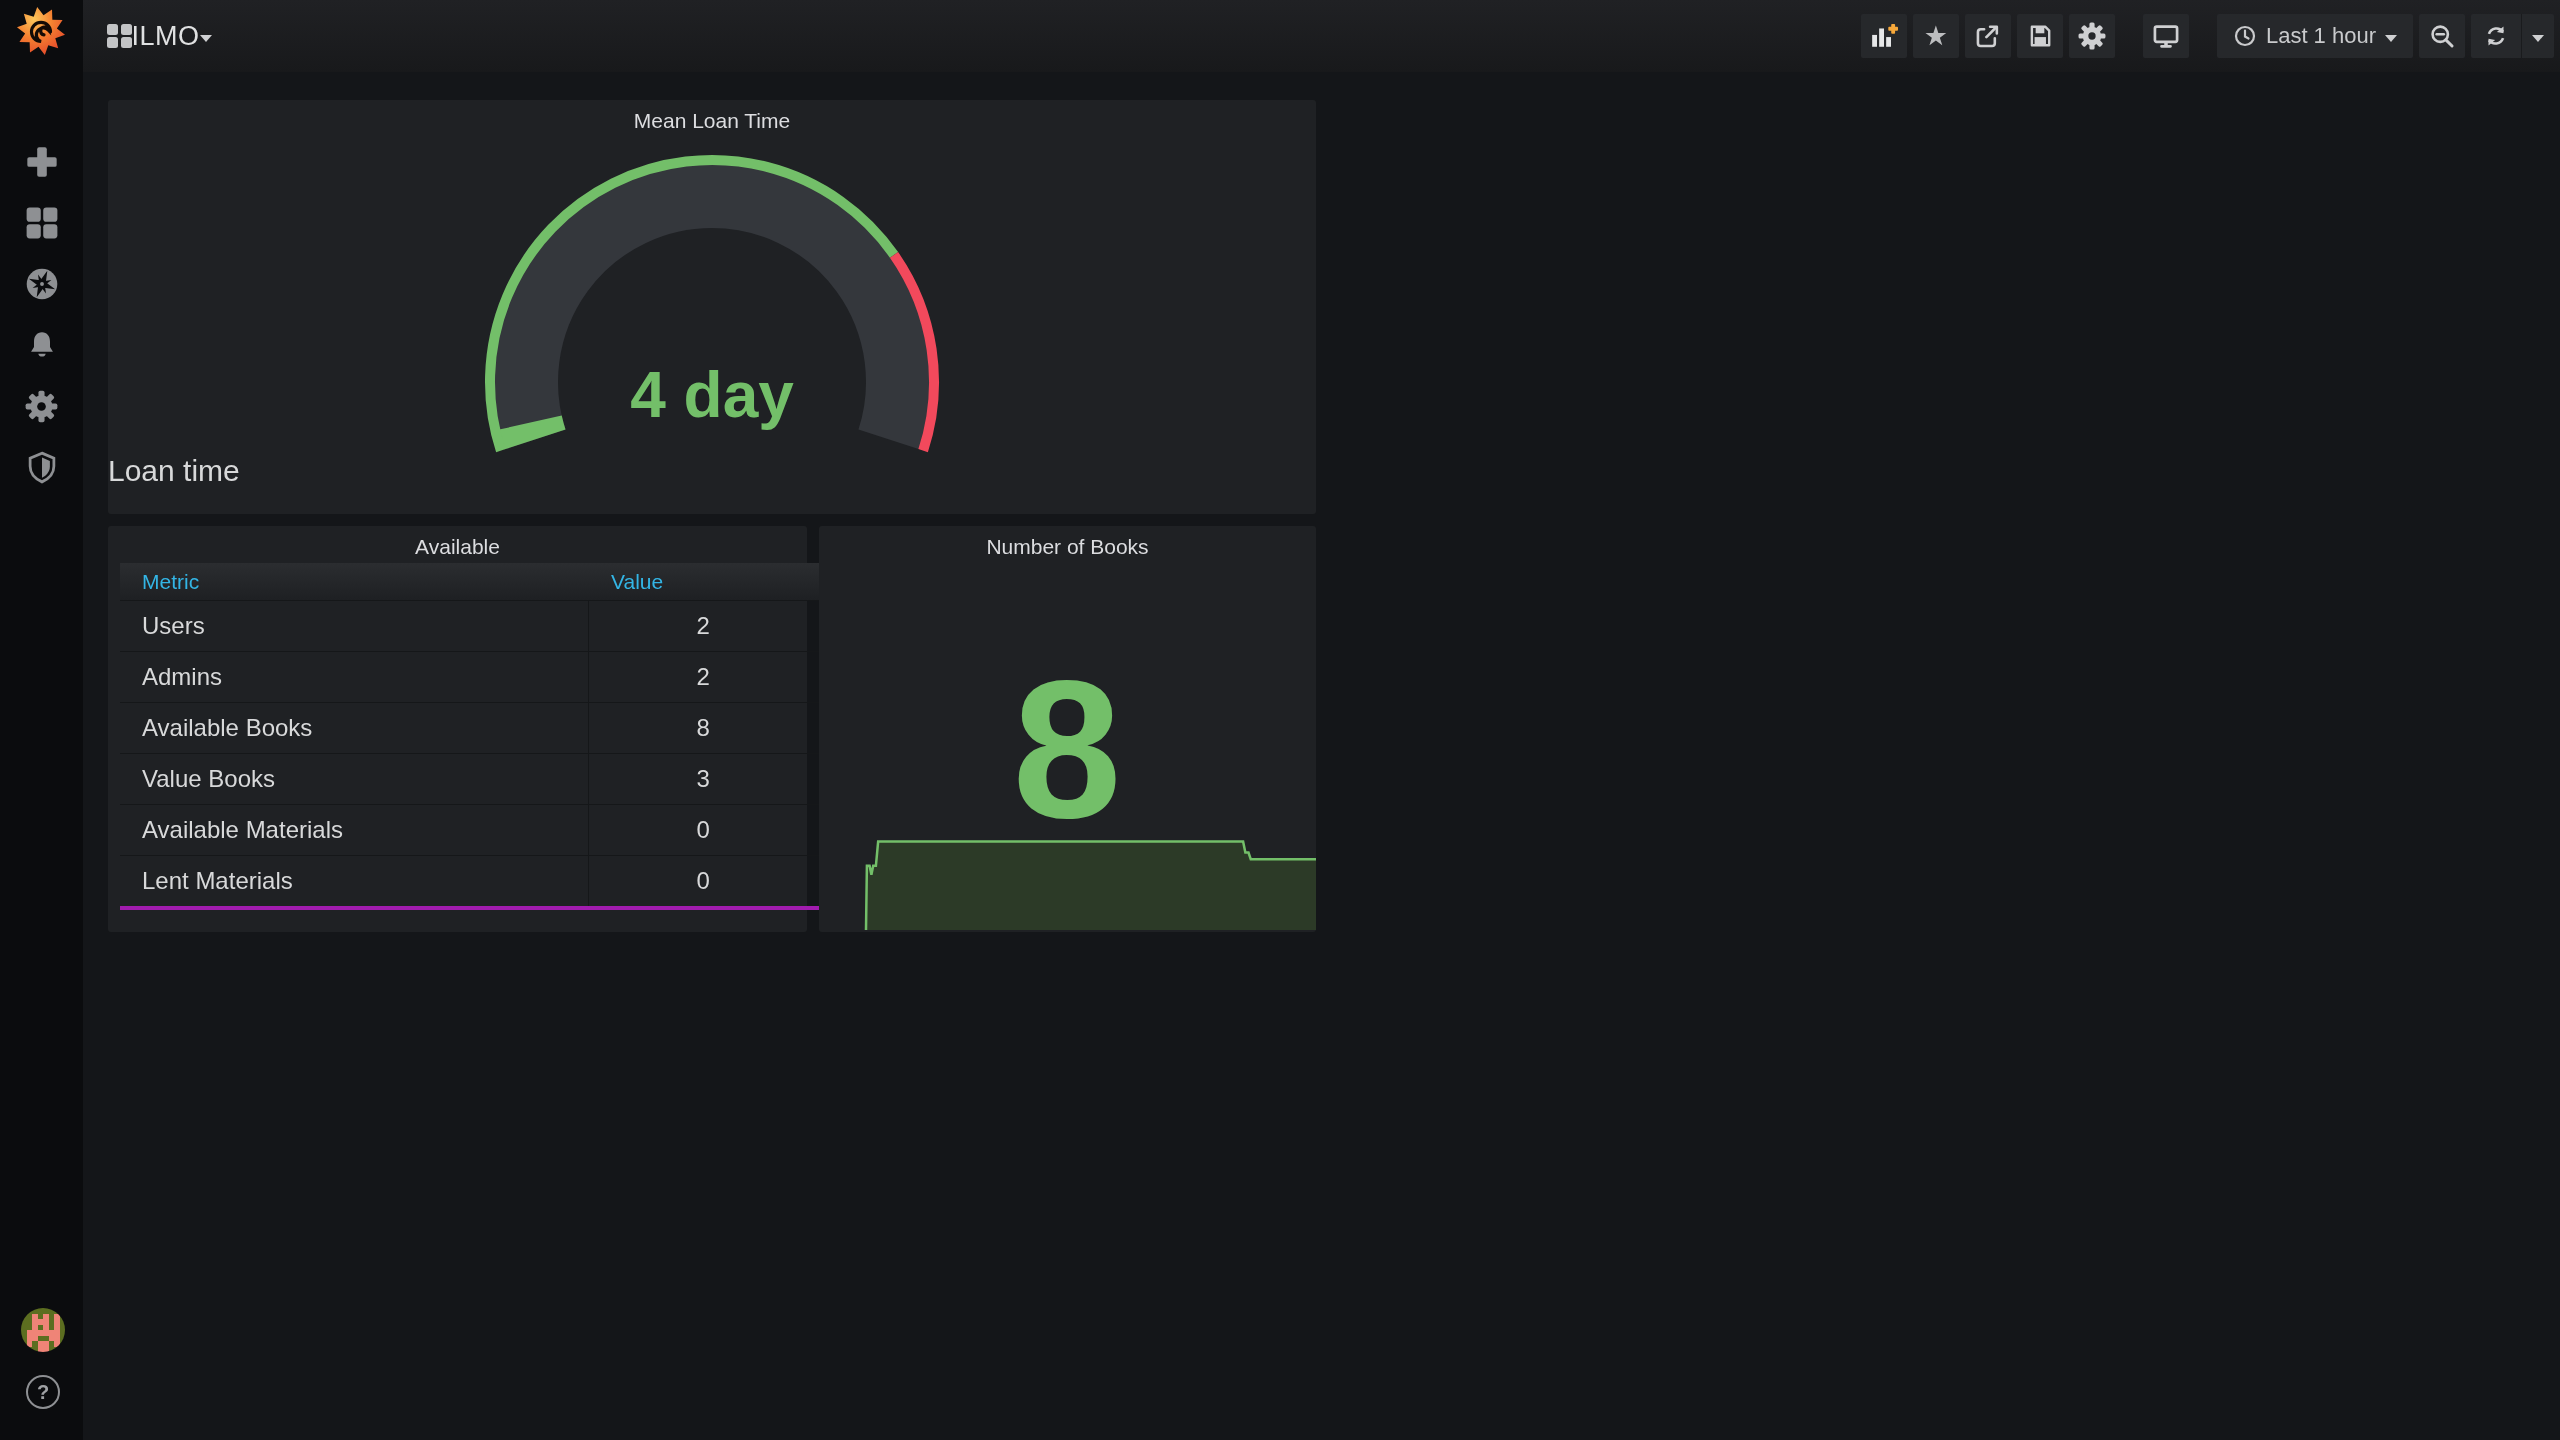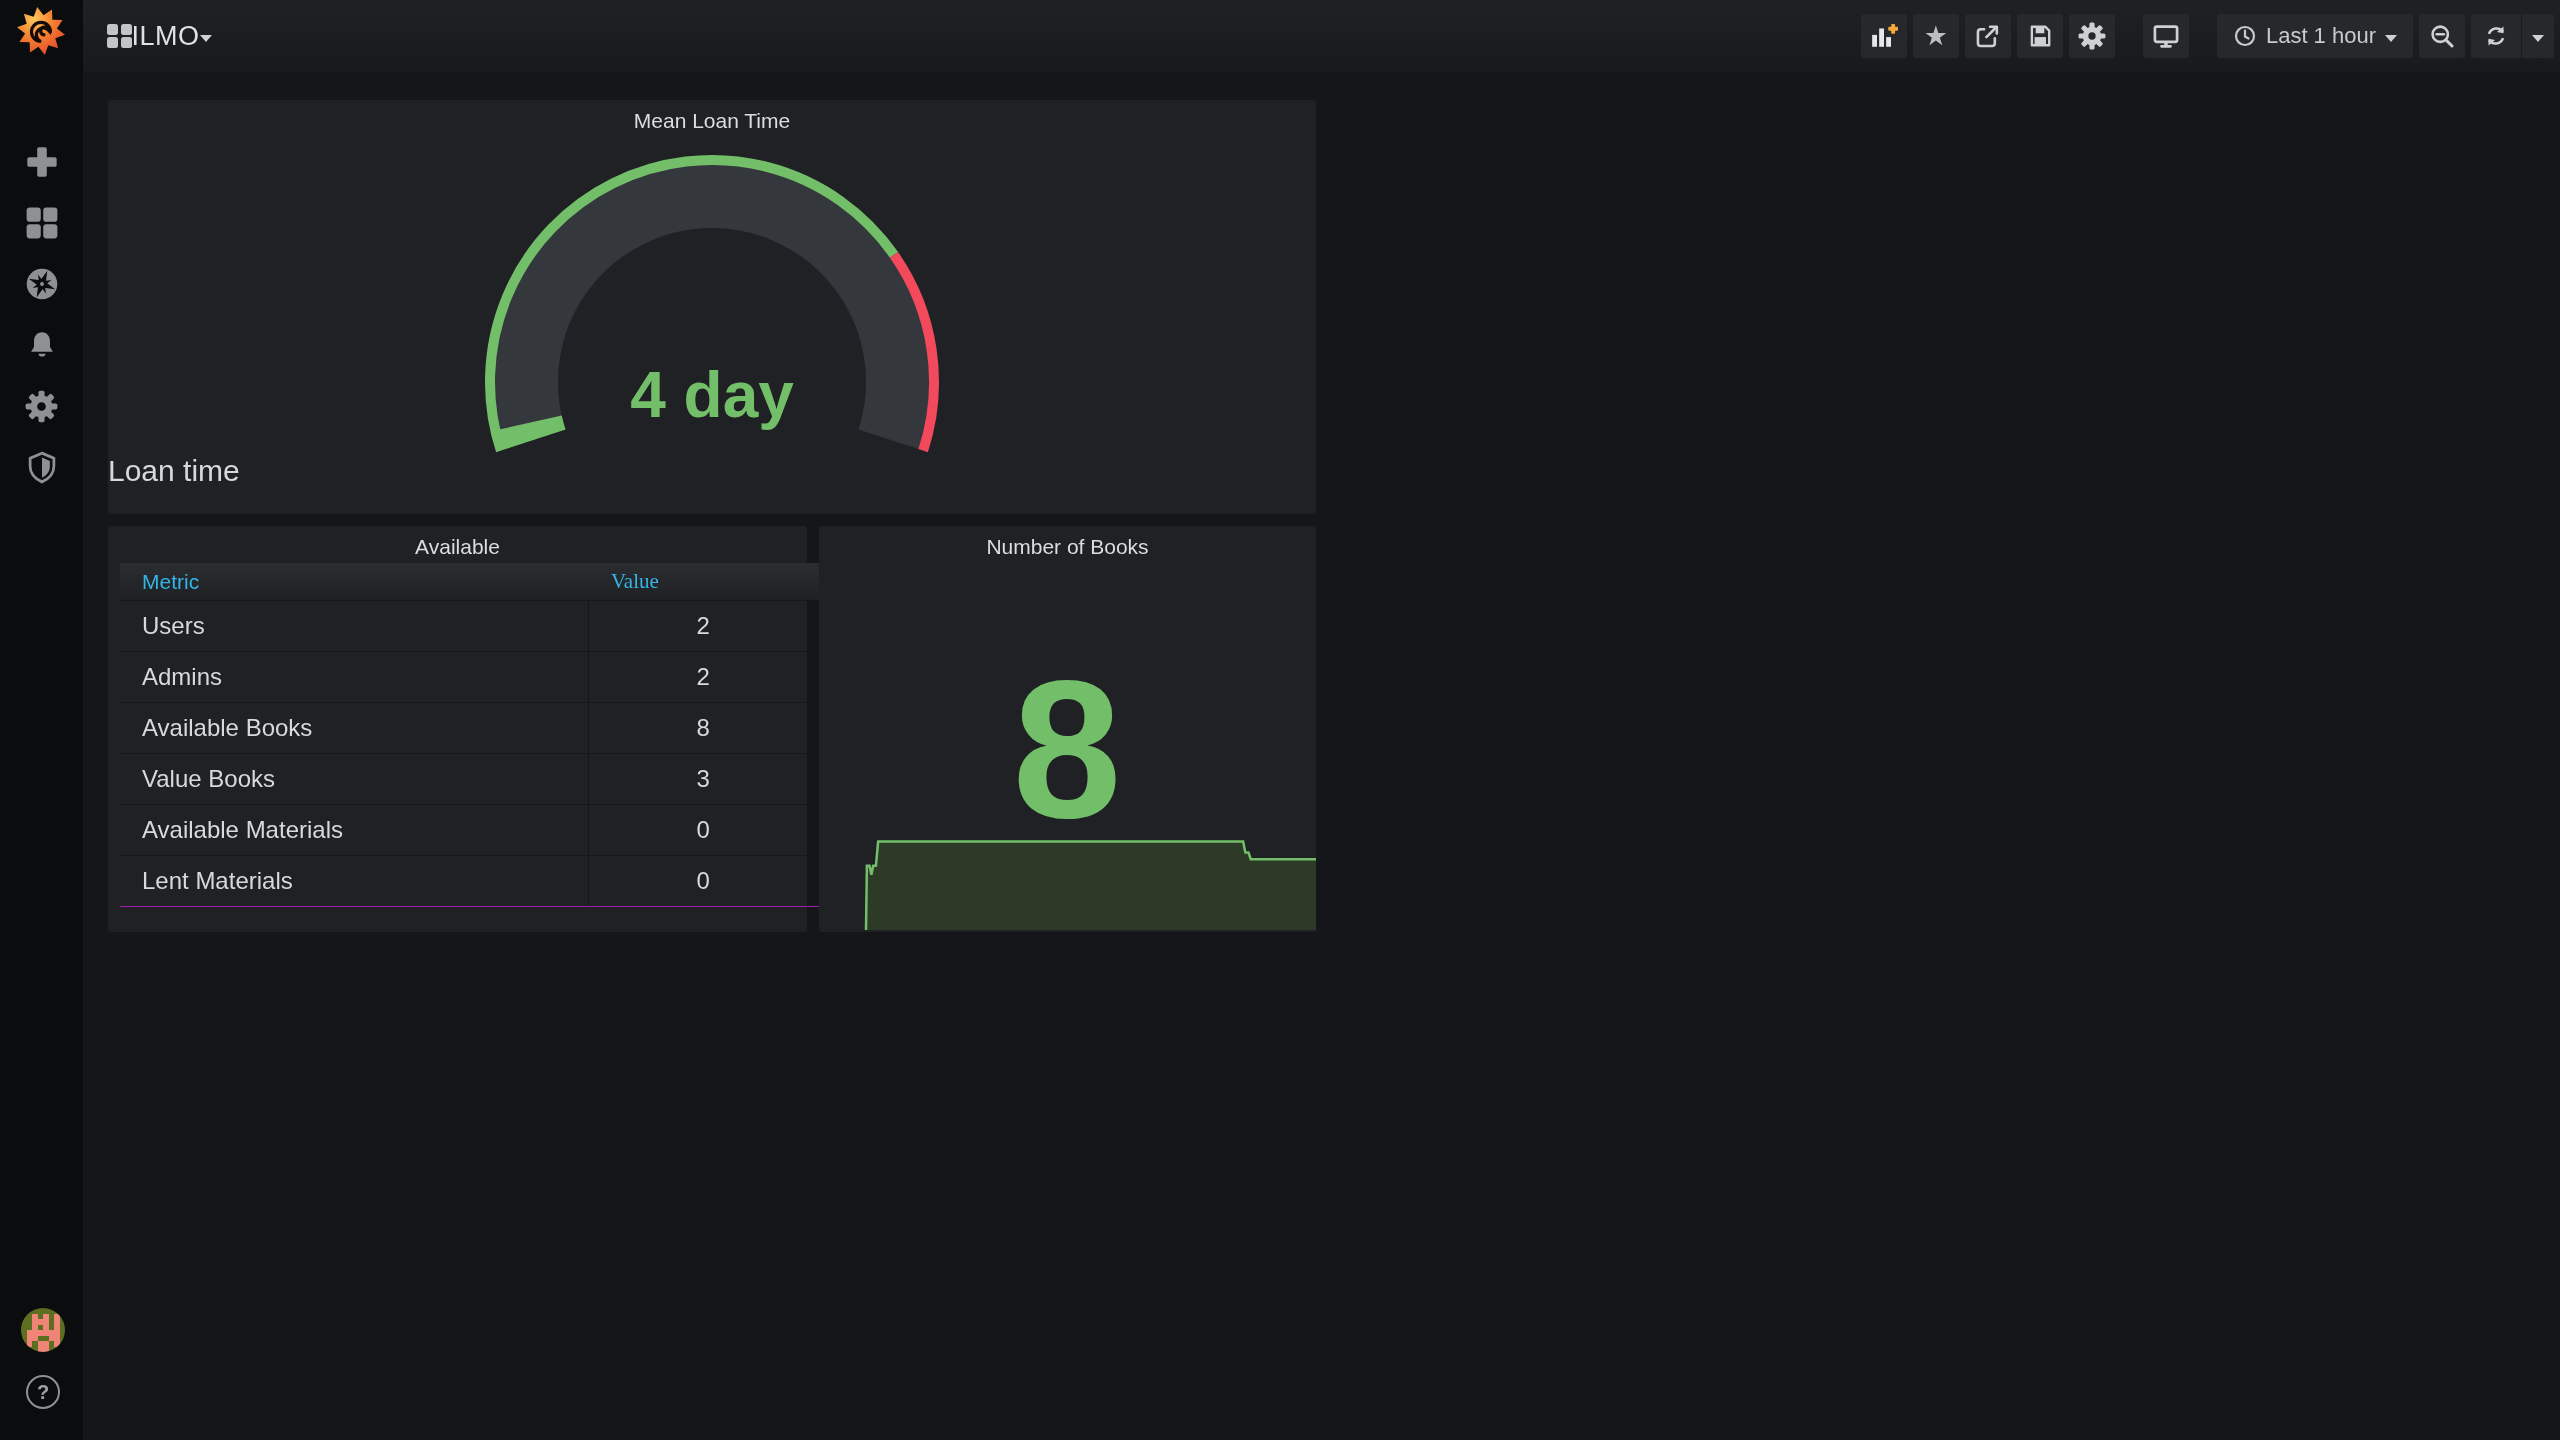--- a/index.html
+++ b/index.html
@@ -45,24 +45,24 @@
   .chart-svg{position:absolute;left:0;top:0;width:100%;height:100%;}
   .gauge-value{position:absolute;left:0;top:258px;width:100%;text-align:center;font-size:64px;font-weight:bold;color:#73bf69;}
   .gauge-label{position:absolute;left:0;top:354px;width:100%;font-size:30px;color:#d8d9da;}
   .big-stat{position:absolute;transform:translate(-50%,-50%);font-weight:bold;line-height:1;}
   #books-val{left:248px;top:224px;font-size:196px;color:#73bf69;}
   #loans-val{left:597px;top:205px;font-size:120px;color:#d8d9da;text-shadow:2px 2px 5px rgba(0,0,0,.55);}
   
   .gtable{position:absolute;left:12px;top:37px;width:100%;border-collapse:collapse;table-layout:fixed;}
   .gtable th{height:37px;background:linear-gradient(#2b2d30,#1e2023);color:#33b5e5;font-size:21px;font-weight:500;
              text-align:left;padding:0 0 0 22px;cursor:pointer;}
-  .gtable th.valcol{width:208px;padding-left:23px;font-family:Liberation Serif, serif;}
+  .gtable th.valcol{width:208px;padding-left:23px;}
   .gtable td{height:48px;font-size:24px;color:#d8d9da;border-top:1px solid #151719;padding-left:22px;}
   .gtable td.valcell{text-align:center;border-left:1px solid #151719;padding-left:0;}
-  .gtable tr:last-child td{border-bottom:1px solid #a21caf;}
+  .gtable tr:last-child td{border-bottom:4px solid #a21caf;}
 </style>
 </head>
 <body>
 
 <div class="screen">
 
   <aside class="sidebar">
     <div class="logo">
       <svg viewBox="-30 -30 60 60" width="52" height="52">
         <defs>

